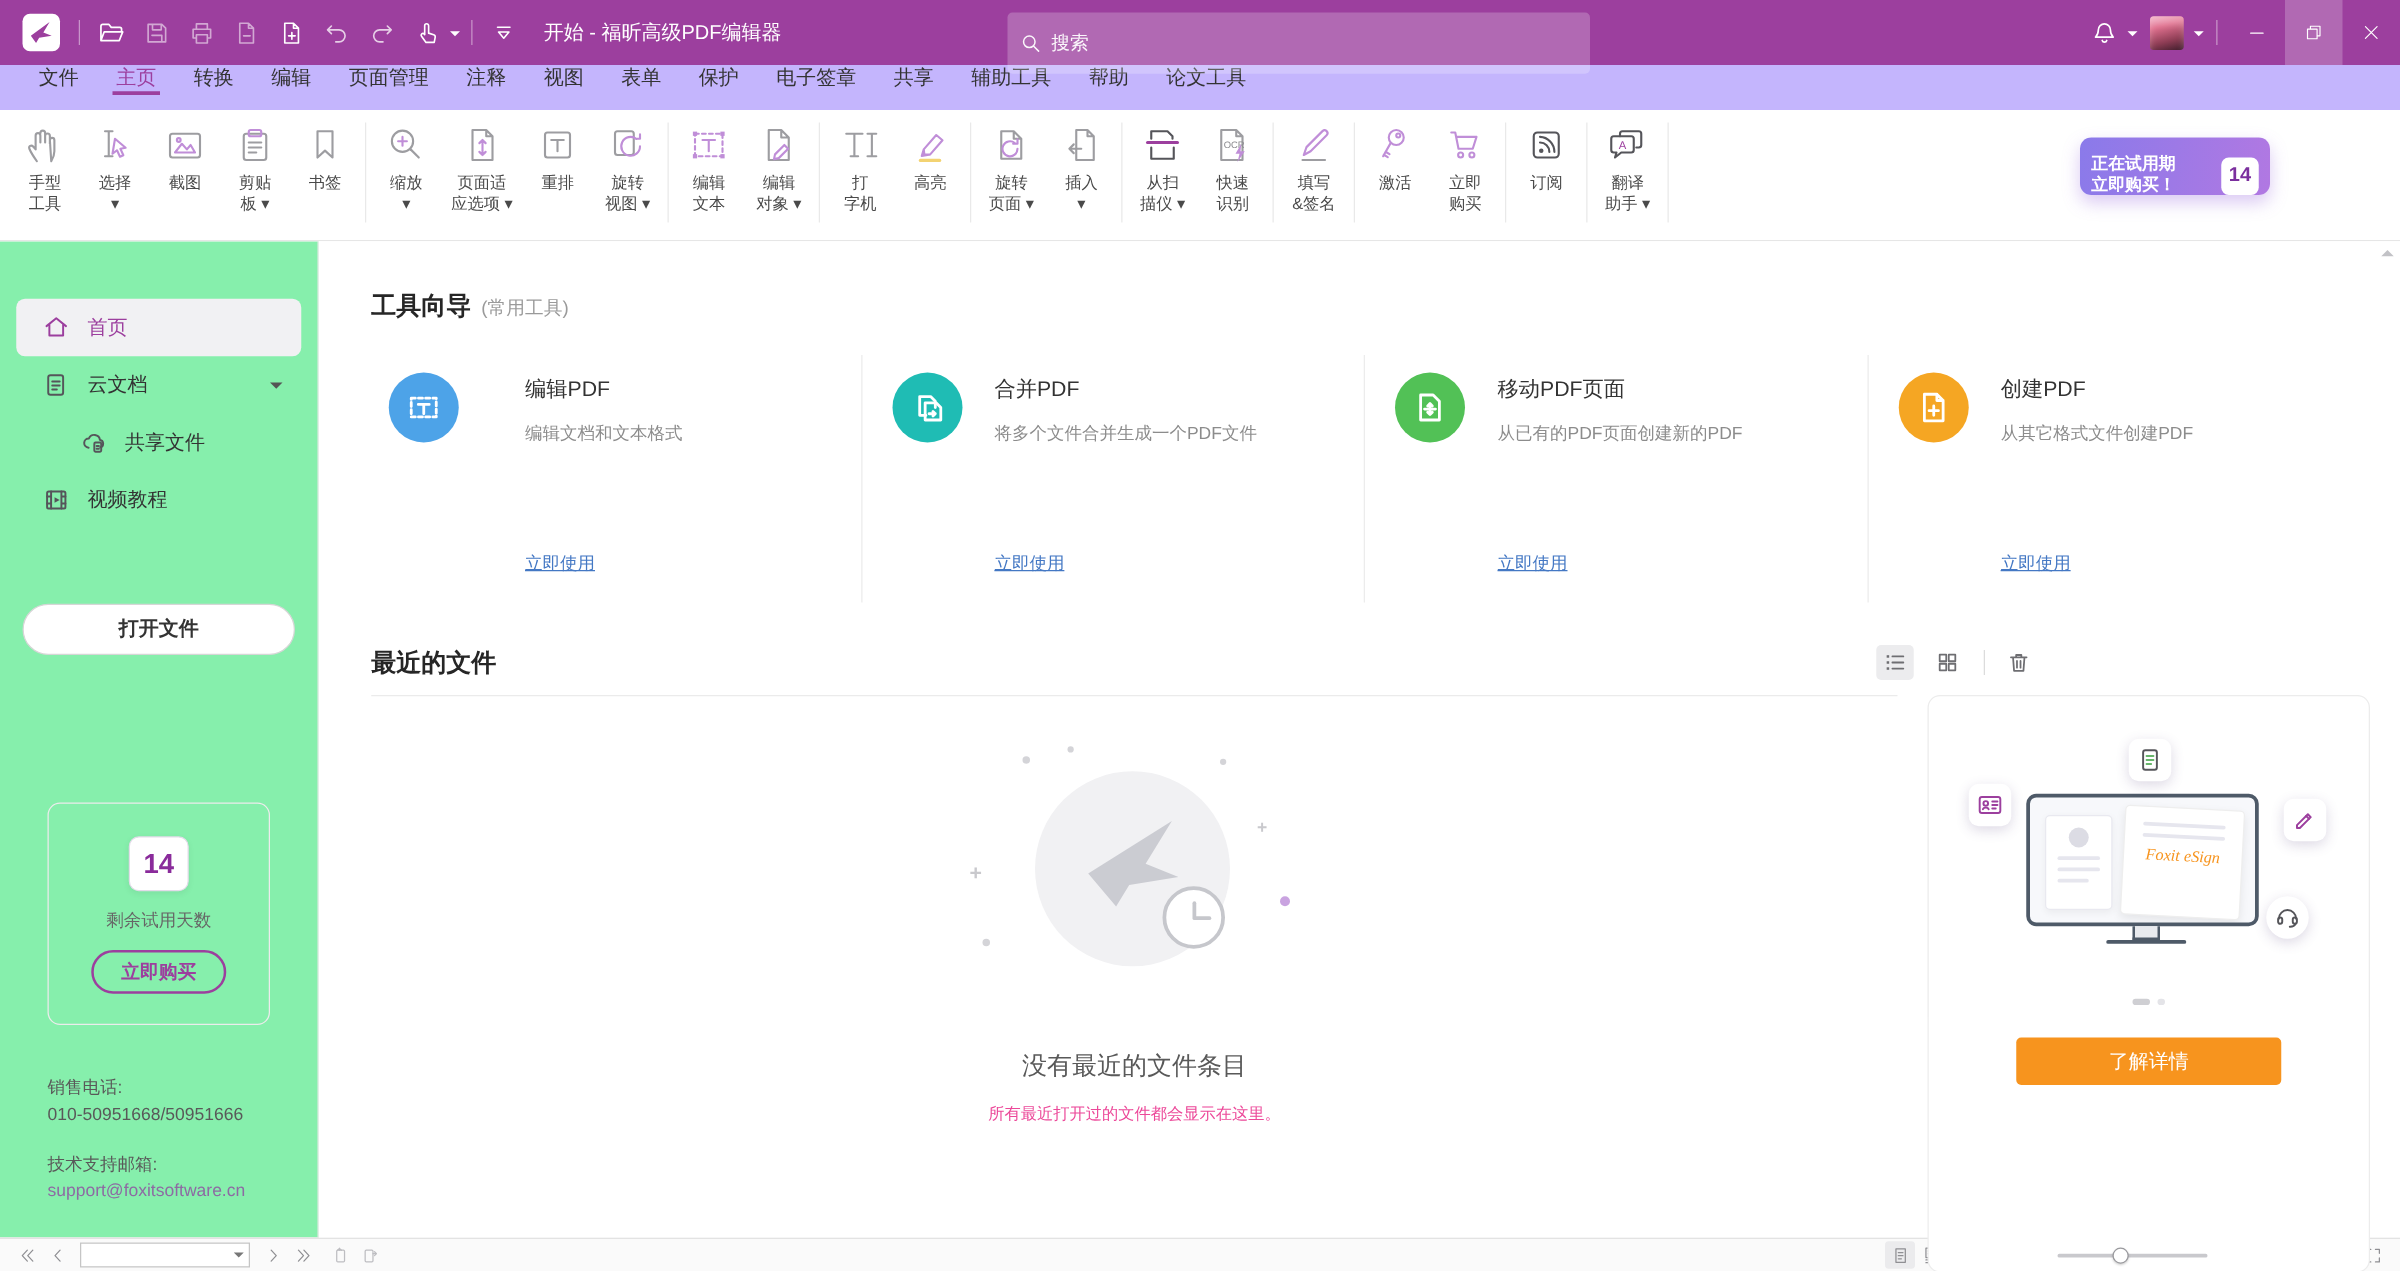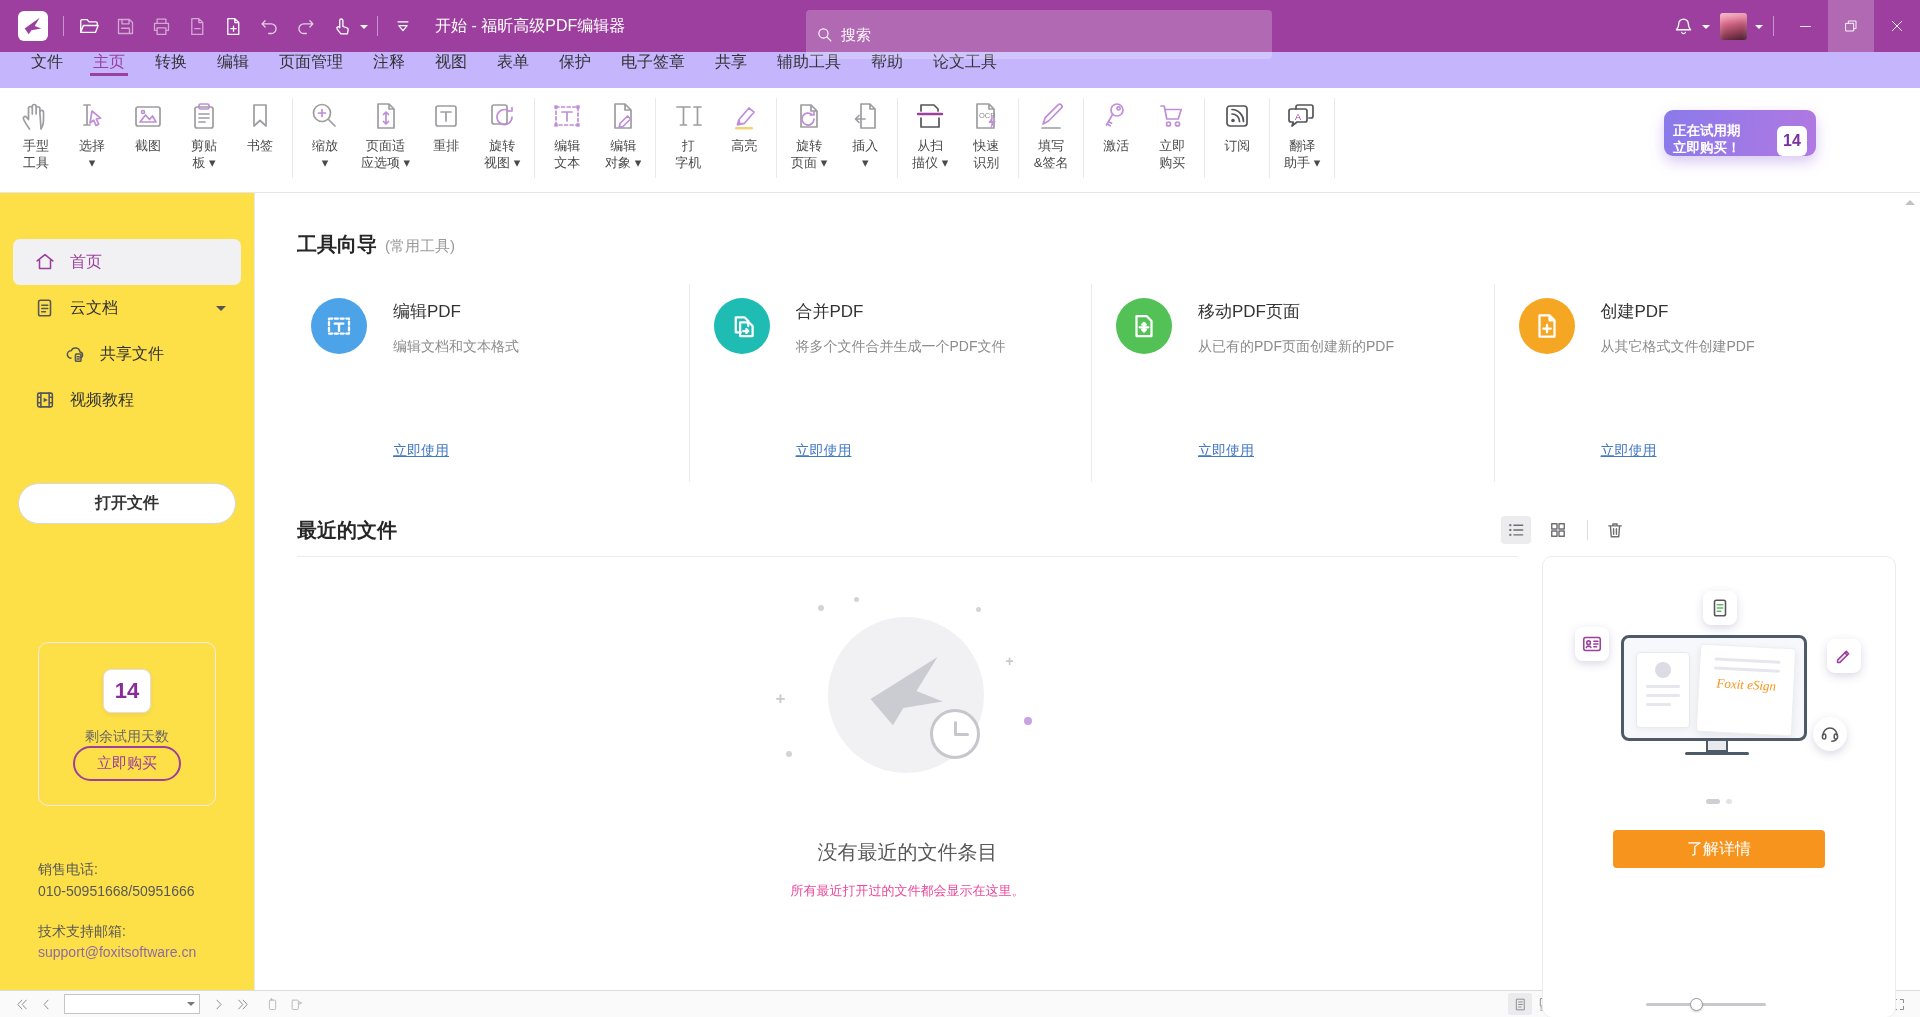--- a/index.html
+++ b/index.html
@@ -41,44 +41,44 @@
   .rb{display:flex;flex-direction:column;align-items:center;padding:2px 8px 0;min-width:50px;cursor:default;}
   .rb-ic{width:40px;height:40px;display:flex;align-items:center;justify-content:center;}
   .rb-ic svg{width:36px;height:36px;}
   .rb-l{display:flex;flex-direction:column;align-items:center;font-size:13px;line-height:17px;height:36px;color:#4a4a4a;margin-top:1px;text-align:center;white-space:nowrap;}
   .trial-badge{position:absolute;right:104px;top:22px;width:152px;height:46px;border-radius:9px;background:linear-gradient(100deg,#8a7aea 0%,#b178e2 100%);box-shadow:0 6px 14px rgba(150,100,220,.35);display:flex;align-items:flex-end;padding:0 9px;color:#fff;gap:16px;}
   .trial-badge .txt{flex:1;font-size:13.5px;font-weight:bold;line-height:17px;}
   .trial-badge .days{width:30px;height:30px;background:#fff;border-radius:6px;color:#7b2f9e;font-weight:bold;font-size:16px;display:flex;align-items:center;justify-content:center;}
 
   
   .bodyrow{flex:1;display:flex;min-height:0;}
-  .sidebar{width:255px;border-right:1px solid #e8e8e8;display:flex;flex-direction:column;padding-top:46px;flex-shrink:0;background:#fde047;}
+  .sidebar{width:255px;border-right:1px solid #e8e8e8;display:flex;flex-direction:column;padding-top:46px;flex-shrink:0;background:#86efac;}
   .side-item{height:46px;display:flex;align-items:center;padding-left:34px;font-size:16px;color:#333;cursor:default;}
   .side-item .si{margin-right:14px;}
   .side-item.active{background:#f1f1f3;border-radius:7px;margin:0 13px;padding-left:21px;color:#9C3F9E;}
   .side-item .dd{margin-left:auto;margin-right:28px;width:0;height:0;border:5px solid transparent;border-top-color:#555;margin-top:5px;}
   .side-sub{padding-left:64px;}
   .open-btn{margin:60px 18px 0;height:41px;border:1px solid #d6d6d6;border-radius:21px;background:#fff;font-size:16px;font-weight:bold;color:#333;display:flex;align-items:center;justify-content:center;cursor:default;}
   .trial-card{margin:118px 38px 0;border:1px solid #ececec;border-radius:10px;text-align:center;padding:26px 0 24px;}
   .trial-days{display:inline-block;width:48px;height:44px;line-height:42px;border:1px solid #e3dbe9;border-radius:8px;font-size:22px;font-weight:bold;color:#8A2B9B;box-shadow:0 2px 5px rgba(0,0,0,.06);background:#fff;}
   .trial-label{margin-top:15px;font-size:14px;color:#666;}
-  .trial-buy{display:inline-block;padding:6px 22px;border:2px solid #9C3F9E;border-radius:18px;color:#9C3F9E;font-size:15px;font-weight:normal;}
+  .trial-buy{display:inline-block;margin-top:14px;padding:6px 22px;border:2px solid #9C3F9E;border-radius:18px;color:#9C3F9E;font-size:15px;font-weight:bold;}
   .contact{margin-top:auto;padding:0 10px 26px 38px;font-size:14px;color:#595959;line-height:1.55;}
   .contact .blk{margin-top:18px;}
   .contact .email{color:#8d6ba3;}
 
   
   .content{flex:1;position:relative;padding:38px 24px 0 42px;min-width:0;background:#fff;}
   .scroll-up{position:absolute;right:5px;top:2px;width:0;height:0;border:5px solid transparent;border-bottom-color:#c2c2c6;}
   .sec-title{font-size:20px;font-weight:bold;color:#262626;display:flex;align-items:baseline;}
   .sec-sub{font-size:15px;color:#9a9a9a;font-weight:normal;margin-left:8px;}
   .cards{display:flex;margin-top:26px;height:198px;}
   .card{flex:1;display:flex;padding:14px 18px 8px 24px;}
   .card + .card{border-left:1px solid #ececec;}
-  .card:first-child{padding-left:14px;}
+  .card:first-child{padding-left:14px;gap:27px;}
   .circle{width:56px;height:56px;border-radius:50%;flex-shrink:0;display:flex;align-items:center;justify-content:center;margin-right:26px;}
   .circle svg{width:30px;height:30px;stroke:#fff;stroke-width:1.8;}
   .c0{background:#4DA3E8}.c1{background:#1FBCB4}.c2{background:#52C156}.c3{background:#F5A623}
   .card-txt{display:flex;flex-direction:column;flex:1;}
   .card-title{font-size:17px;color:#333;margin-top:2px;}
   .card-desc{font-size:14px;color:#8c8c8c;margin-top:15px;}
   .card-link{margin-top:auto;margin-bottom:14px;font-size:14px;color:#4478C4;text-decoration:underline;cursor:pointer;}
   .recent-head{margin-top:34px;display:flex;align-items:center;}
   .recent-tools{margin-left:auto;display:flex;align-items:center;margin-right:266px;}
   .rt-btn{width:30px;height:28px;border-radius:4px;display:flex;align-items:center;justify-content:center;margin-left:12px;}

